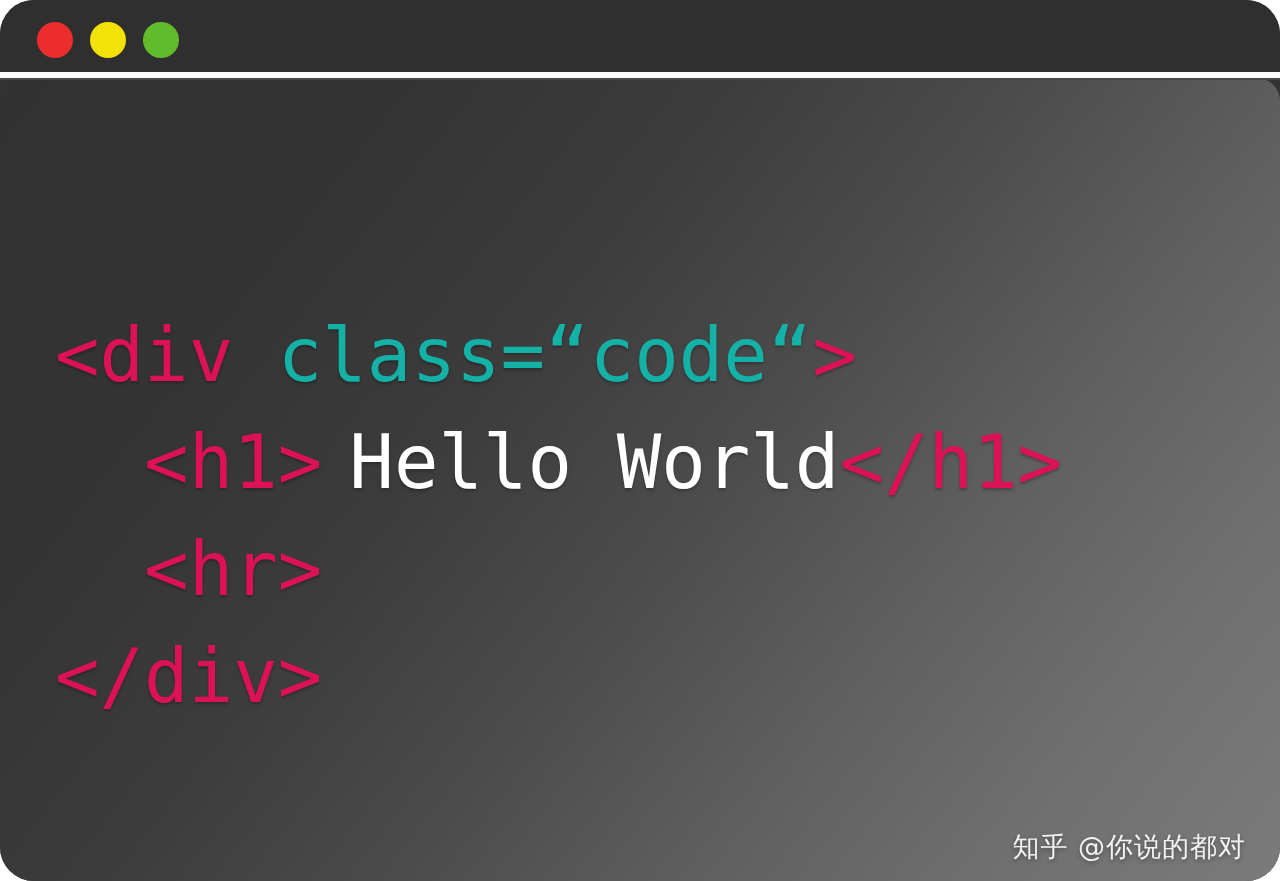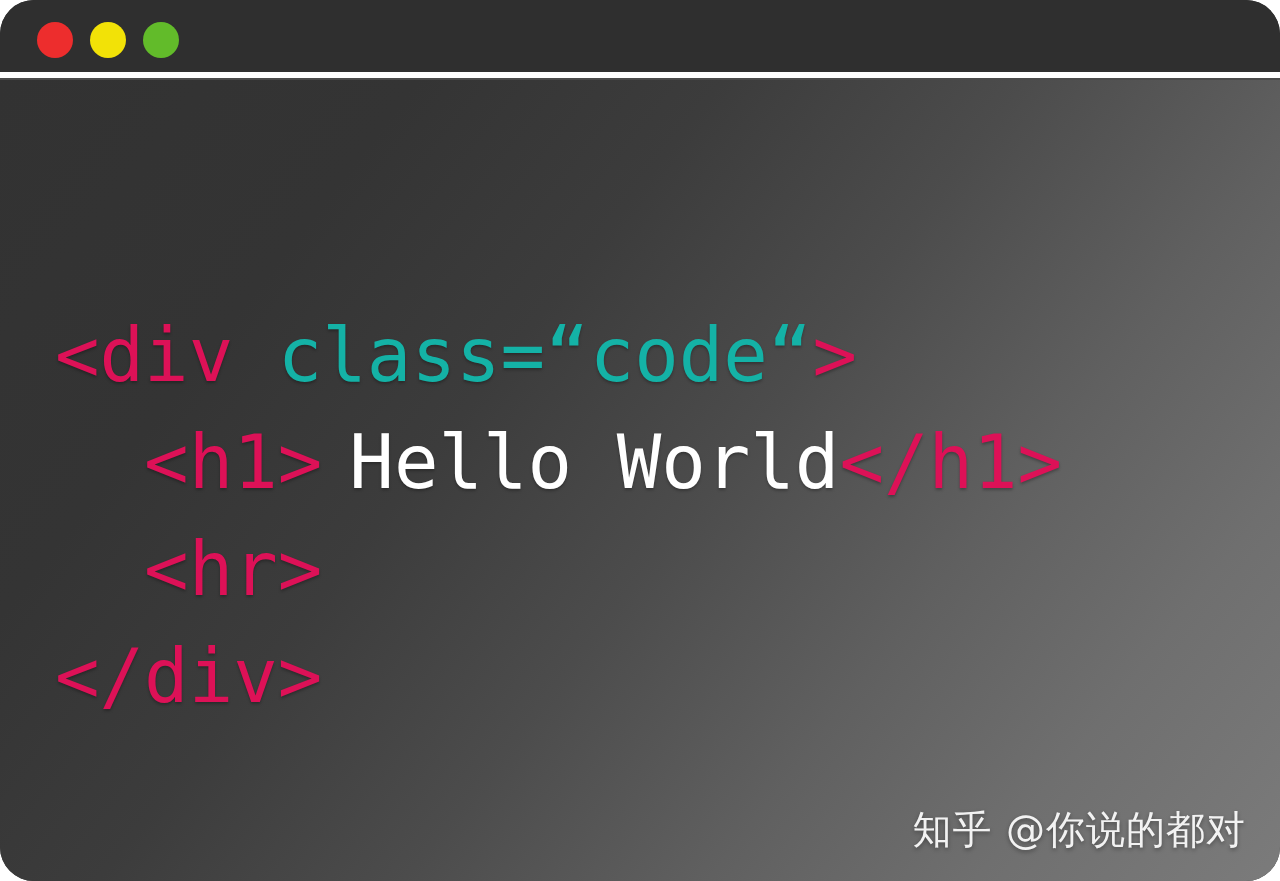--- a/index.html
+++ b/index.html
@@ -84,20 +84,21 @@
       linear-gradient(128deg,
         #323232 0%,
         #343434 22%,
         #3c3c3c 38%,
         #4c4c4c 54%,
         #606060 70%,
         #6f6f6f 84%,
         #7b7b7b 100%);
     z-index: 2;
     overflow: hidden;
+    border-radius: 23px;
   }
 
   
   .code {
     position: absolute;
     left: 55px;
     top: 150px;
     font-family: "DejaVu Sans Mono", "Liberation Mono", monospace;
     font-size: 74px;
     line-height: 107px;
@@ -110,24 +111,24 @@
 
   .tok-tag   { color: #dd1157; }
   .tok-attr  { color: #14b2a6; }
   .tok-text  { color: #ffffff; margin-left: 27px; }
   .tok-space { color: transparent; }
 
   
   .watermark {
     position: absolute;
     right: 34px;
-    bottom: 24px;
+    bottom: 16px;
     color: #f2f2f2;
     font-family: "DejaVu Sans", "Liberation Sans", sans-serif;
-    font-size: 39px;
+    font-size: 27px;
     letter-spacing: 1px;
     font-weight: 400;
     text-shadow: 0 2px 4px rgba(0,0,0,0.35);
     z-index: 6;
     white-space: pre;
   }
 </style>
 </head>
 <body>
 

